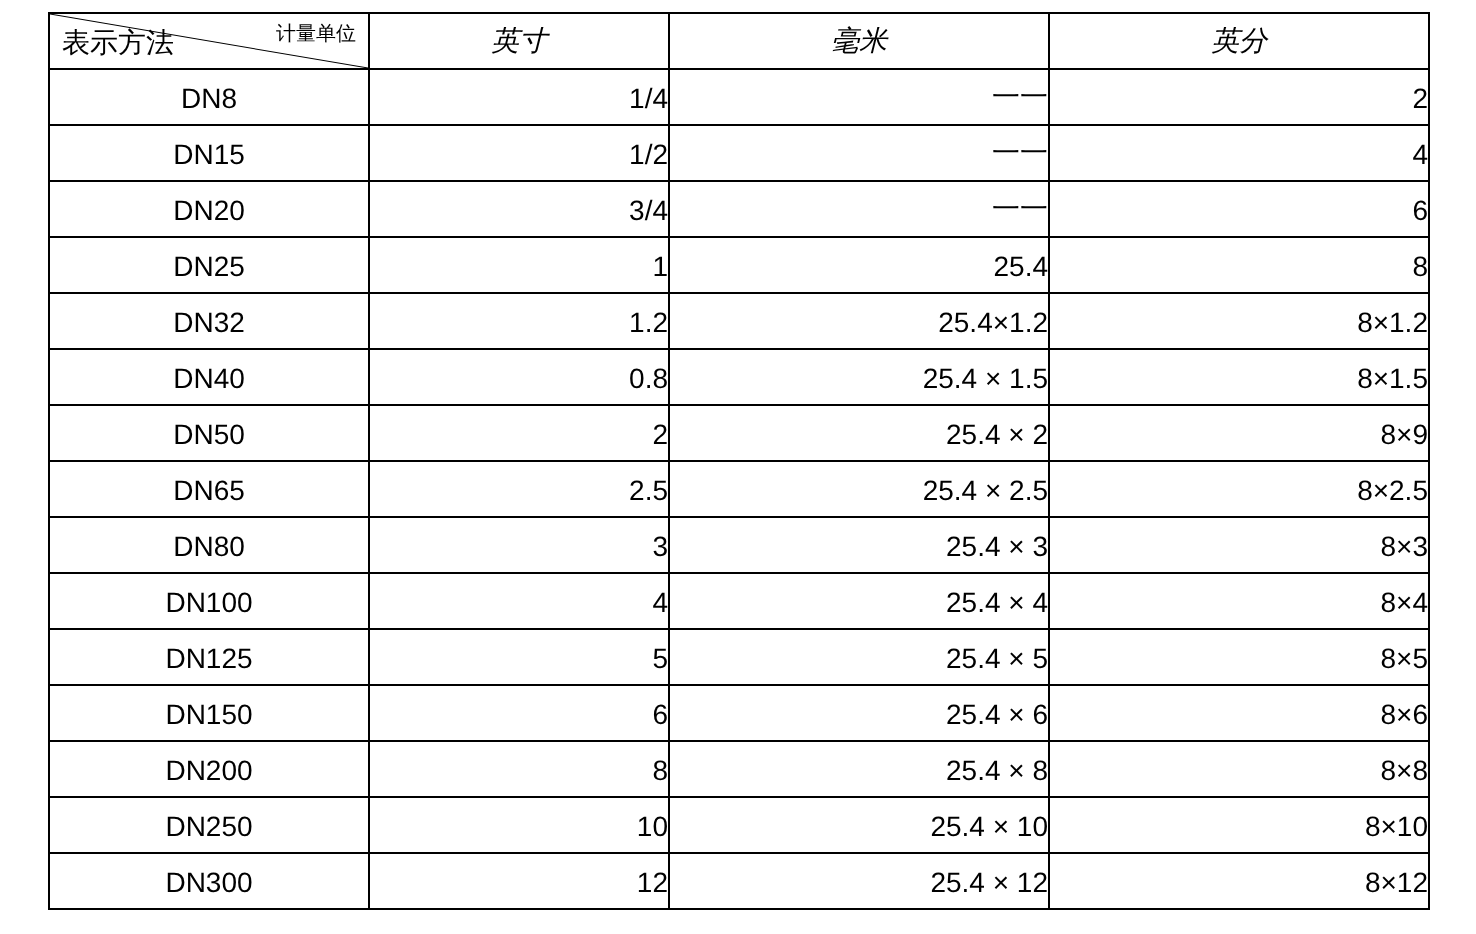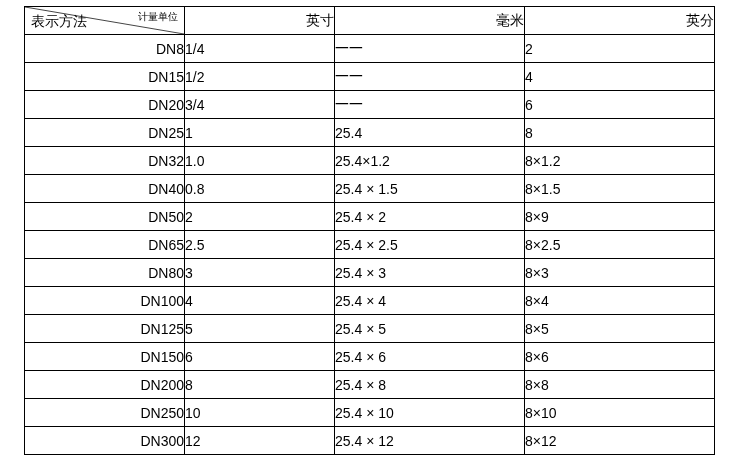--- a/index.html
+++ b/index.html
@@ -65,30 +65,31 @@
   }
   td.corner .lbl-row {
     position: absolute;
     left: 6px;
     bottom: 3px;
     font-size: 14px;
     white-space: nowrap;
   }
   td.head-cell {
     height: 56px;
+    text-align: center;
+    font-size: 14px;
+    font-style: italic;
+  }
+  td.rowhead {
+    text-align: center;
+    padding-left: 7px;
+    font-size: 14px;
+  }
+  td.val {
     text-align: right;
-    font-size: 14px;
-  }
-  td.rowhead {
-    text-align: right;
-    padding-left: 7px;
-    font-size: 14px;
-  }
-  td.val {
-    text-align: left;
     font-size: 14px;
     margin-top: 21px;
   }
 </style>
 </head>
 <body>
 
 <div class="sheet">
   <table class="unit-table">
     <colgroup>
@@ -130,21 +131,21 @@
         <td class="val">6</td>
       </tr>
       <tr>
         <td class="rowhead">DN25</td>
         <td class="val">1</td>
         <td class="val">25.4</td>
         <td class="val">8</td>
       </tr>
       <tr>
         <td class="rowhead">DN32</td>
-        <td class="val">1.0</td>
+        <td class="val">1.2</td>
         <td class="val">25.4×1.2</td>
         <td class="val">8×1.2</td>
       </tr>
       <tr>
         <td class="rowhead">DN40</td>
         <td class="val">0.8</td>
         <td class="val">25.4 × 1.5</td>
         <td class="val">8×1.5</td>
       </tr>
       <tr>

